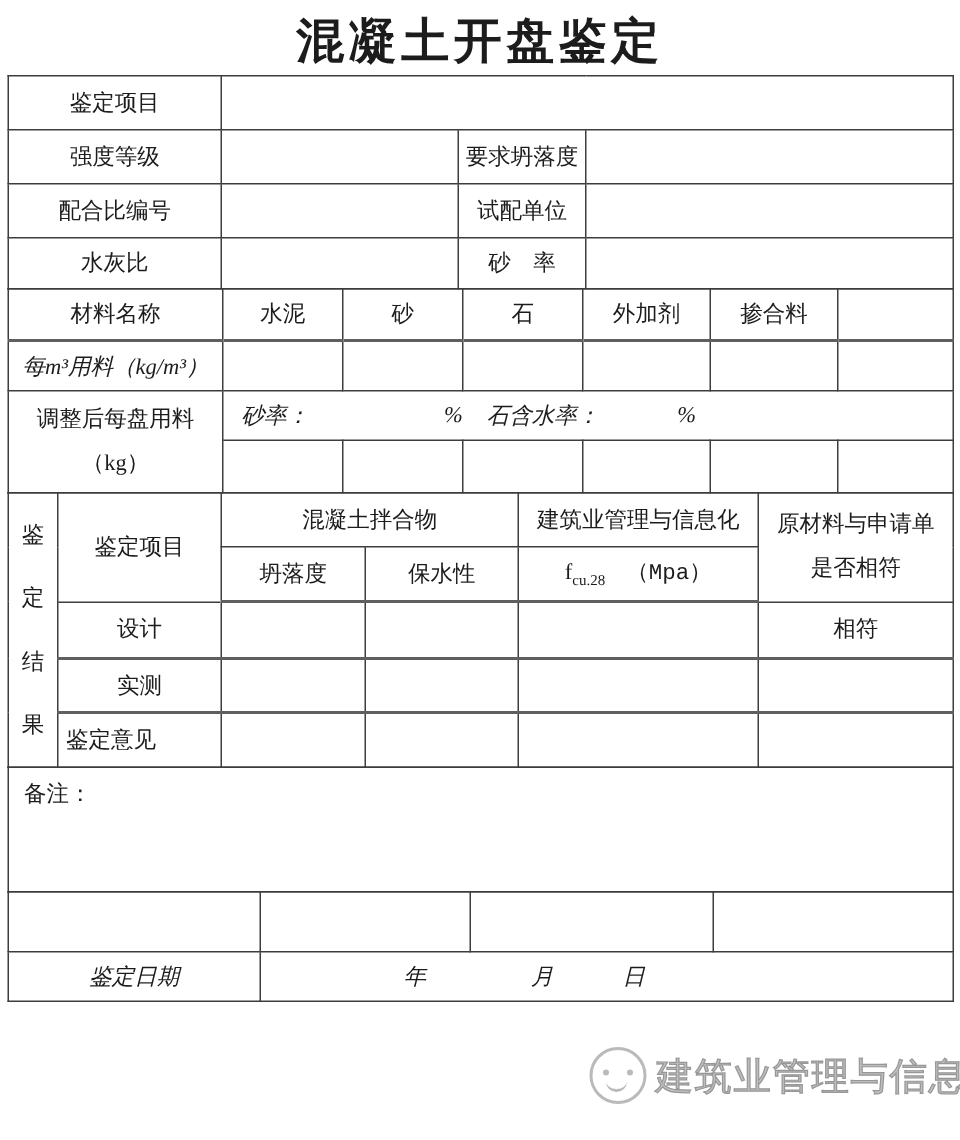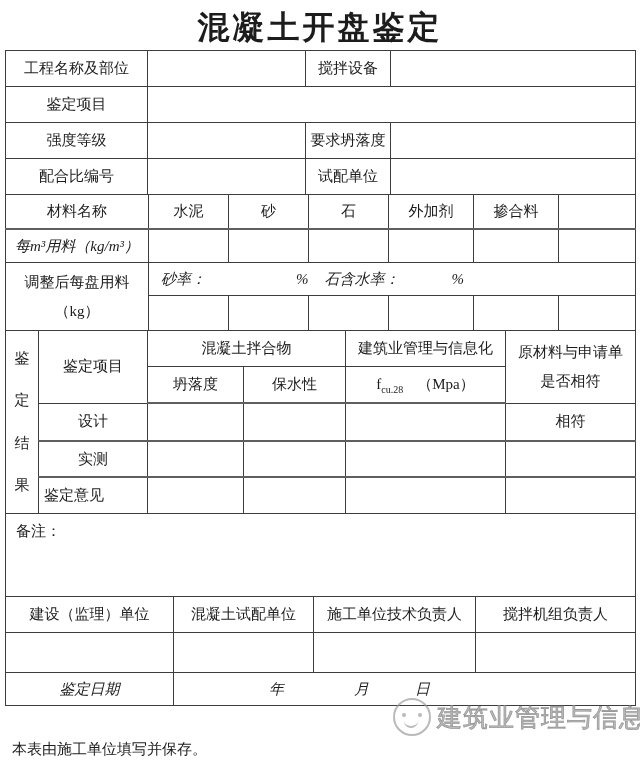--- a/index.html
+++ b/index.html
@@ -60,21 +60,21 @@
   }
   .two-line{line-height:1.9;}
   .sand-row{
     display:flex;
     align-items:center;
     text-align:left;
   }
   .sand-row .ml12{margin-left:12px;} .sand-row .ml90{margin-left:90px;}
   .sand-row .ml16{margin-left:16px;} .sand-row .ml52{margin-left:52px;}
   .fcu sub{font-size:10px;}
-  .fcu .unit{margin-left:14px;}
+  .fcu .unit{margin-left:14px;font-family:Liberation Mono, monospace;}
   .date-row{
     display:flex;
     align-items:center;
     text-align:left;
   }
   .date-row .d1{margin-left:95px;} .date-row .d2{margin-left:70px;} .date-row .d3{margin-left:46px;}
   .opinion{text-align:left;padding-left:5px;font-family:Liberation Mono, monospace;}
   .footer-note{
     position:absolute;
     left:12px;
@@ -133,41 +133,41 @@
 
 
   <table class="tbl">
     <colgroup>
         <col style="width:142px">
         <col style="width:158px">
         <col style="width:85px">
         <col style="width:245px">
       </colgroup>
     <tbody>
-        <tr>
-      <td class="h35">工程名称及部位</td>
-      <td class="h35"></td>
-      <td class="h35">搅拌设备</td>
-      <td class="h35"></td>
-    </tr>
     <tr>
       <td class="h35">鉴定项目</td>
       <td class="h35" colspan="3"></td>
     </tr>
     <tr>
       <td class="h35">强度等级</td>
       <td class="h35"></td>
       <td class="h35">要求坍落度</td>
       <td class="h35"></td>
     </tr>
     <tr>
       <td class="h35">配合比编号</td>
       <td class="h35"></td>
       <td class="h35">试配单位</td>
       <td class="h35"></td>
+    </tr>
+    <tr>
+      <td class="h33">水灰比</td>
+      <td class="h33"></td>
+      <td class="h33">砂　率</td>
+      <td class="h33"></td>
     </tr>
   </tbody>
     </table>
 
   <table class="tbl">
     <colgroup>
         <col style="width:143px">
         <col style="width:80px">
         <col style="width:80px">
         <col style="width:80px">
@@ -291,46 +291,39 @@
     </table>
 
   <table class="tbl">
     <colgroup>
         <col style="width:168px">
         <col style="width:140px">
         <col style="width:162px">
         <col style="width:160px">
       </colgroup>
     <tbody>
-        <tr>
-      <td class="h35">建设（监理）单位</td>
-      <td class="h35">混凝土试配单位</td>
-      <td class="h35">施工单位技术负责人</td>
-      <td class="h35">搅拌机组负责人</td>
-    </tr>
     <tr>
       <td class="h39"></td>
       <td class="h39"></td>
       <td class="h39"></td>
       <td class="h39"></td>
     </tr>
     <tr>
       <td class="h32">鉴定日期</td>
       <td class="h32" colspan="3">
         <div class="date-row">
           <span class="d1">年</span>
           <span class="d2">月</span>
           <span class="d3">日</span>
         </div>
       </td>
     </tr>
   </tbody>
     </table>
 
-  <div class="footer-note">本表由施工单位填写并保存。</div>
 
   <div class="watermark">
     <div class="wm-logo">
       <i class="e1"></i>
         <i class="e3"></i>
         <span class="smile"></span>
     </div>
     <div class="wm-text">建筑业管理与信息化</div>
   </div>
 

